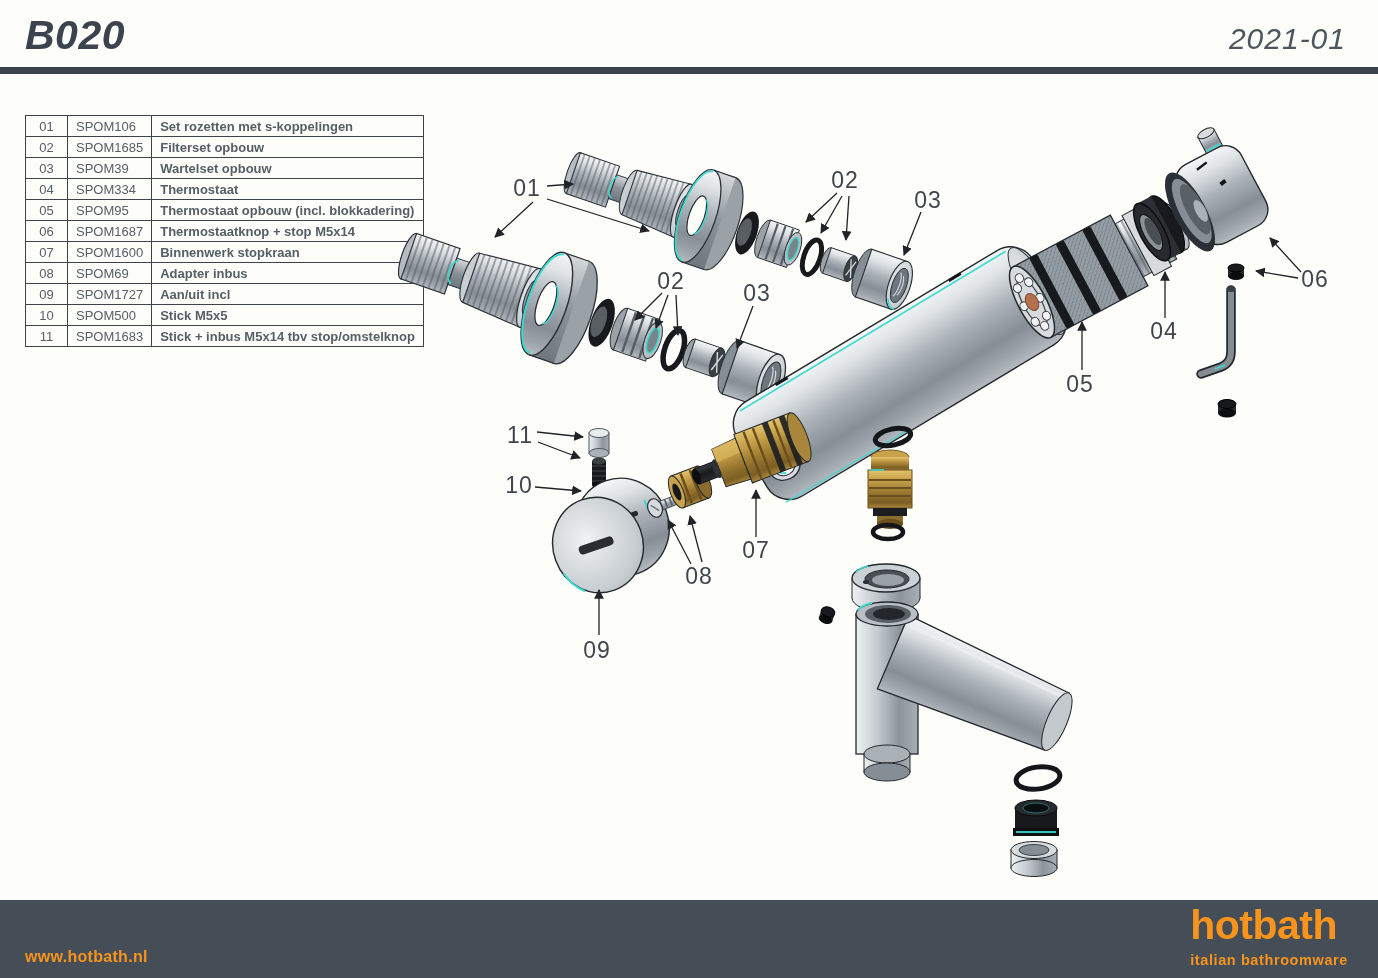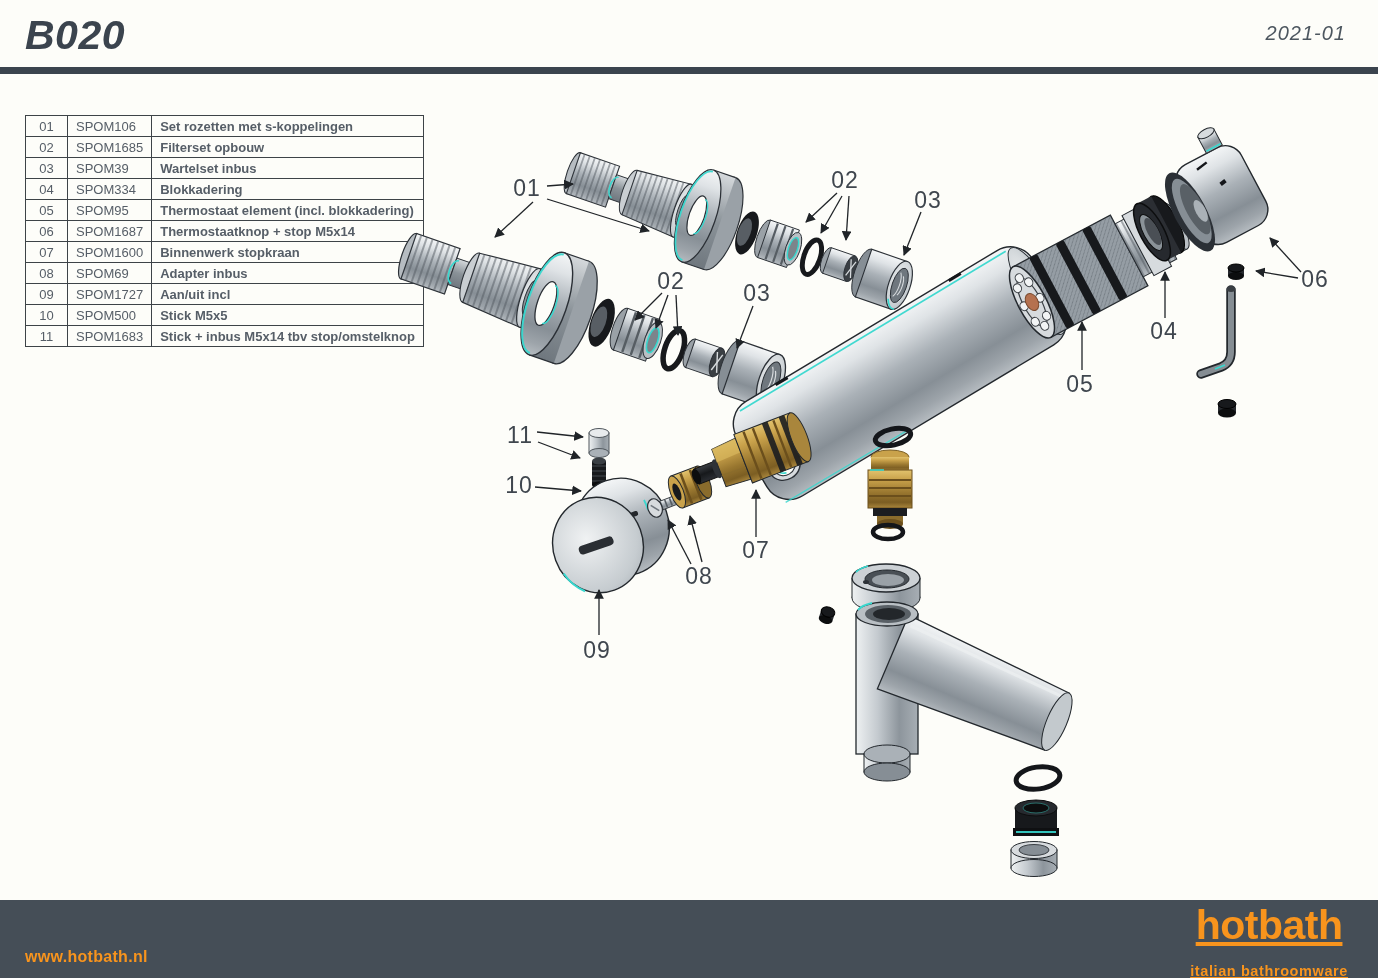--- a/index.html
+++ b/index.html
@@ -7,40 +7,40 @@
     --ink:#40474f; --tableline:#3d4347; --tabletext:#565e67; --bg:#fdfdf9;
   }
   *{margin:0;padding:0;box-sizing:border-box;}
   html,body{width:1378px;height:978px;}
   body{font-family:"Liberation Sans",sans-serif;background:var(--bg);position:relative;overflow:hidden;}
   .page{position:absolute;inset:0;}
 
   
   .hdr{position:absolute;left:0;top:0;width:100%;height:67px;font-style:italic;}
   .hdr .title{position:absolute;left:25px;top:12px;font-size:41px;font-weight:bold;color:var(--slate);letter-spacing:.5px;}
-  .hdr .date{position:absolute;right:32px;top:22px;font-size:20px;font-weight:normal;color:#4c565f;letter-spacing:1px;}
+  .hdr .date{position:absolute;right:32px;top:22px;font-size:30px;font-weight:normal;color:#4c565f;letter-spacing:1px;}
   .hdr-rule{position:absolute;left:0;top:67px;width:100%;height:7px;background:var(--slate);}
 
   
   table.parts{position:absolute;left:25px;top:115px;border-collapse:collapse;table-layout:fixed;}
   table.parts td{border:1px solid var(--tableline);font-size:13px;color:var(--tabletext);height:21px;padding:0 8px;white-space:nowrap;}
   table.parts td.c-no{width:42px;text-align:center;padding:0;}
   table.parts td.c-code{width:82px;}
   table.parts td.c-desc{width:246px;font-weight:bold;}
 
   
   svg.diagram{position:absolute;left:0;top:0;width:1378px;height:978px;}
   .callout-label{font-family:"Liberation Sans",sans-serif;font-size:23px;fill:#3f464e;letter-spacing:1px;}
 
   
   .ftr{position:absolute;left:0;top:900px;width:100%;height:78px;background:var(--footer);}
   .ftr .url{position:absolute;left:25px;bottom:12px;color:var(--orange);font-size:16px;font-weight:bold;letter-spacing:.3px;}
-  .ftr .logo{position:absolute;right:30px;top:2px;text-align:center;color:var(--orange);text-decoration:underline;}
+  .ftr .logo{position:absolute;right:30px;top:2px;text-align:left;color:var(--orange);}
   .ftr .logo .wordmark{font-size:41px;font-weight:bold;letter-spacing:-.5px;line-height:46px;display:block;}
-  .ftr .logo .tagline{font-size:14.5px;font-weight:bold;letter-spacing:.6px;line-height:16px;display:block;margin-top:15px;}
+  .ftr .logo .tagline{font-size:14.5px;font-weight:bold;letter-spacing:.6px;line-height:16px;display:block;margin-top:4px;}
 </style>
 </head>
 <body>
 
 <div class="page">
 
   <div class="hdr">
     <div class="title">B020</div>
     <div class="date">2021-01</div>
   </div>
@@ -54,31 +54,31 @@
           <td class="c-desc">Set rozetten met s-koppelingen</td>
         </tr>
         <tr>
           <td class="c-no">02</td>
           <td class="c-code">SPOM1685</td>
           <td class="c-desc">Filterset opbouw</td>
         </tr>
         <tr>
           <td class="c-no">03</td>
           <td class="c-code">SPOM39</td>
-          <td class="c-desc">Wartelset inbus</td>
+          <td class="c-desc">Wartelset opbouw</td>
         </tr>
         <tr>
           <td class="c-no">04</td>
           <td class="c-code">SPOM334</td>
-          <td class="c-desc">Blokkadering</td>
+          <td class="c-desc">Thermostaat</td>
         </tr>
         <tr>
           <td class="c-no">05</td>
           <td class="c-code">SPOM95</td>
-          <td class="c-desc">Thermostaat element (incl. blokkadering)</td>
+          <td class="c-desc">Thermostaat opbouw (incl. blokkadering)</td>
         </tr>
         <tr>
           <td class="c-no">06</td>
           <td class="c-code">SPOM1687</td>
           <td class="c-desc">Thermostaatknop + stop M5x14</td>
         </tr>
         <tr>
           <td class="c-no">07</td>
           <td class="c-code">SPOM1600</td>
           <td class="c-desc">Binnenwerk stopkraan</td>

